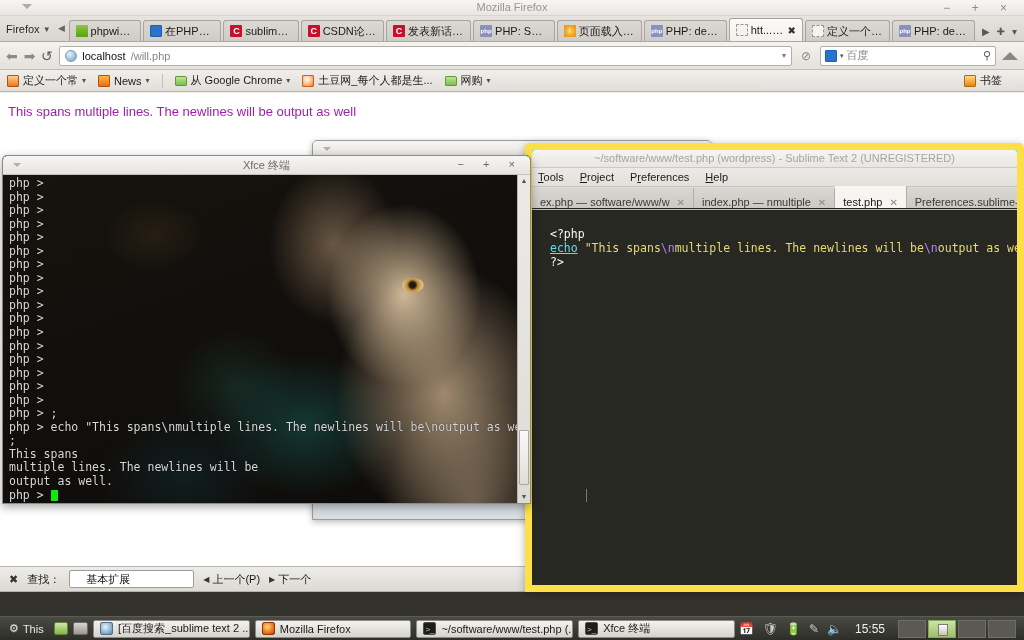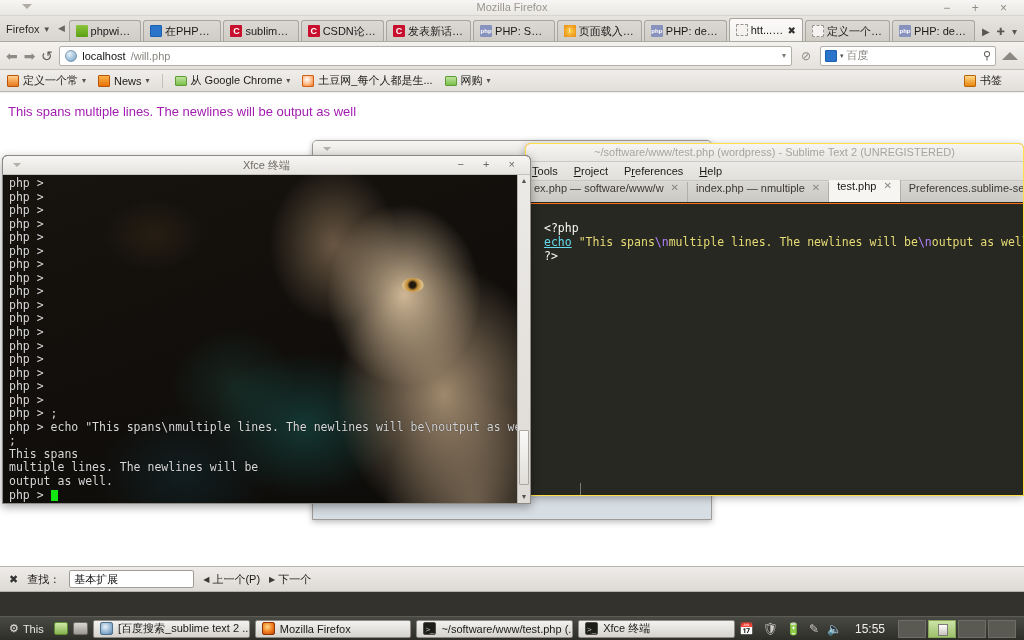--- a/index.html
+++ b/index.html
@@ -144,21 +144,21 @@
   .ff-findbar {
     position:absolute; left:0; bottom:0; width:100%; height:25px;
     background: linear-gradient(#eeecea,#ddd9d4);
     border-top:1px solid #b8b5af;
     display:flex; align-items:center; gap:9px; padding:0 9px;
     font-size:11px; color:#1c1a18;
   }
   .find-close { font-size:11px; color:#333; }
   .find-input {
     width:125px; height:18px; background:#fff; border:1px solid #9f9b95; border-radius:2px;
-    padding:0 4px; font-size:11px; line-height:17px; color:#111;
+    padding:0 16px; font-size:11px; line-height:17px; color:#111;
   }
   .find-btn { display:flex;align-items:center;gap:3px; color:#1c1a18; }
   .find-btn .ar { font-size:8px; color:#3a3733; }
 
   
   #backwin {
     position:absolute; left:312px; top:140px; width:400px; height:380px;
     background:#d6dde3;
     border:1px solid #9d9a95;
     border-radius:5px 5px 0 0;
@@ -166,23 +166,23 @@
   }
   #backwin .bar {
     height:18px; background:linear-gradient(#f6f5f3,#e6e4e0);
     border-bottom:1px solid #c6c3be; border-radius:4px 4px 0 0; position:relative;
   }
   #backwin .bar .ar { position:absolute; left:10px; top:6px; width:0;height:0;
     border-left:4px solid transparent;border-right:4px solid transparent;border-top:4px solid #b3afa9;}
 
   
   #sublime {
-    position:absolute; left:525px; top:143px; width:499px; height:353px;
-    background:#f97316;
-    border:1px solid #fde047;
+    position:absolute; left:525px; top:143px; width:499px; height:449px;
+    background:#5eead4;
+    border:7px solid #fde047;
     border-radius:5px 5px 0 0;
     box-shadow: 0 2px 8px rgba(0,0,0,.30);
     overflow:hidden;
   }
   #sublime .st-title {
     height:18px; background:linear-gradient(#f6f5f3,#e8e6e2);
     border-bottom:1px solid #cdcac5;
     text-align:center; font-size:11px; color:#a8a49e; line-height:17px;
     border-radius:4px 4px 0 0;
   }
@@ -192,21 +192,21 @@
     display:flex; align-items:center; gap:16px; padding-left:6px;
     font-size:11px; color:#1c1a18;
   }
   #sublime .st-menu .mu { text-decoration:underline; }
   #sublime .st-tabs {
     height:22px; background:linear-gradient(#dcdad6,#cdcbc6);
     display:flex; align-items:flex-end; border-bottom:1px solid #26261f;
     padding-left:0;
   }
   #sublime .st-tab {
-    display:flex; align-items:flex-start; gap:7px; height:20px; padding:0 8px;
+    display:flex; align-items:flex-end; gap:7px; height:20px; padding:0 8px;
     font-size:11px; color:#3c3935; white-space:nowrap;
     background:linear-gradient(#d9d7d2,#cbc9c4);
     border-right:1px solid #b2afaa;
   }
   #sublime .st-tab.active {
     background:#f6f5f2; color:#1a1815; height:22px;
   }
   #sublime .st-tab .x { color:#8b8782; font-size:10px; }
   #sublime .st-editor {
     position:absolute; left:0; right:0; top:60px; bottom:0;

